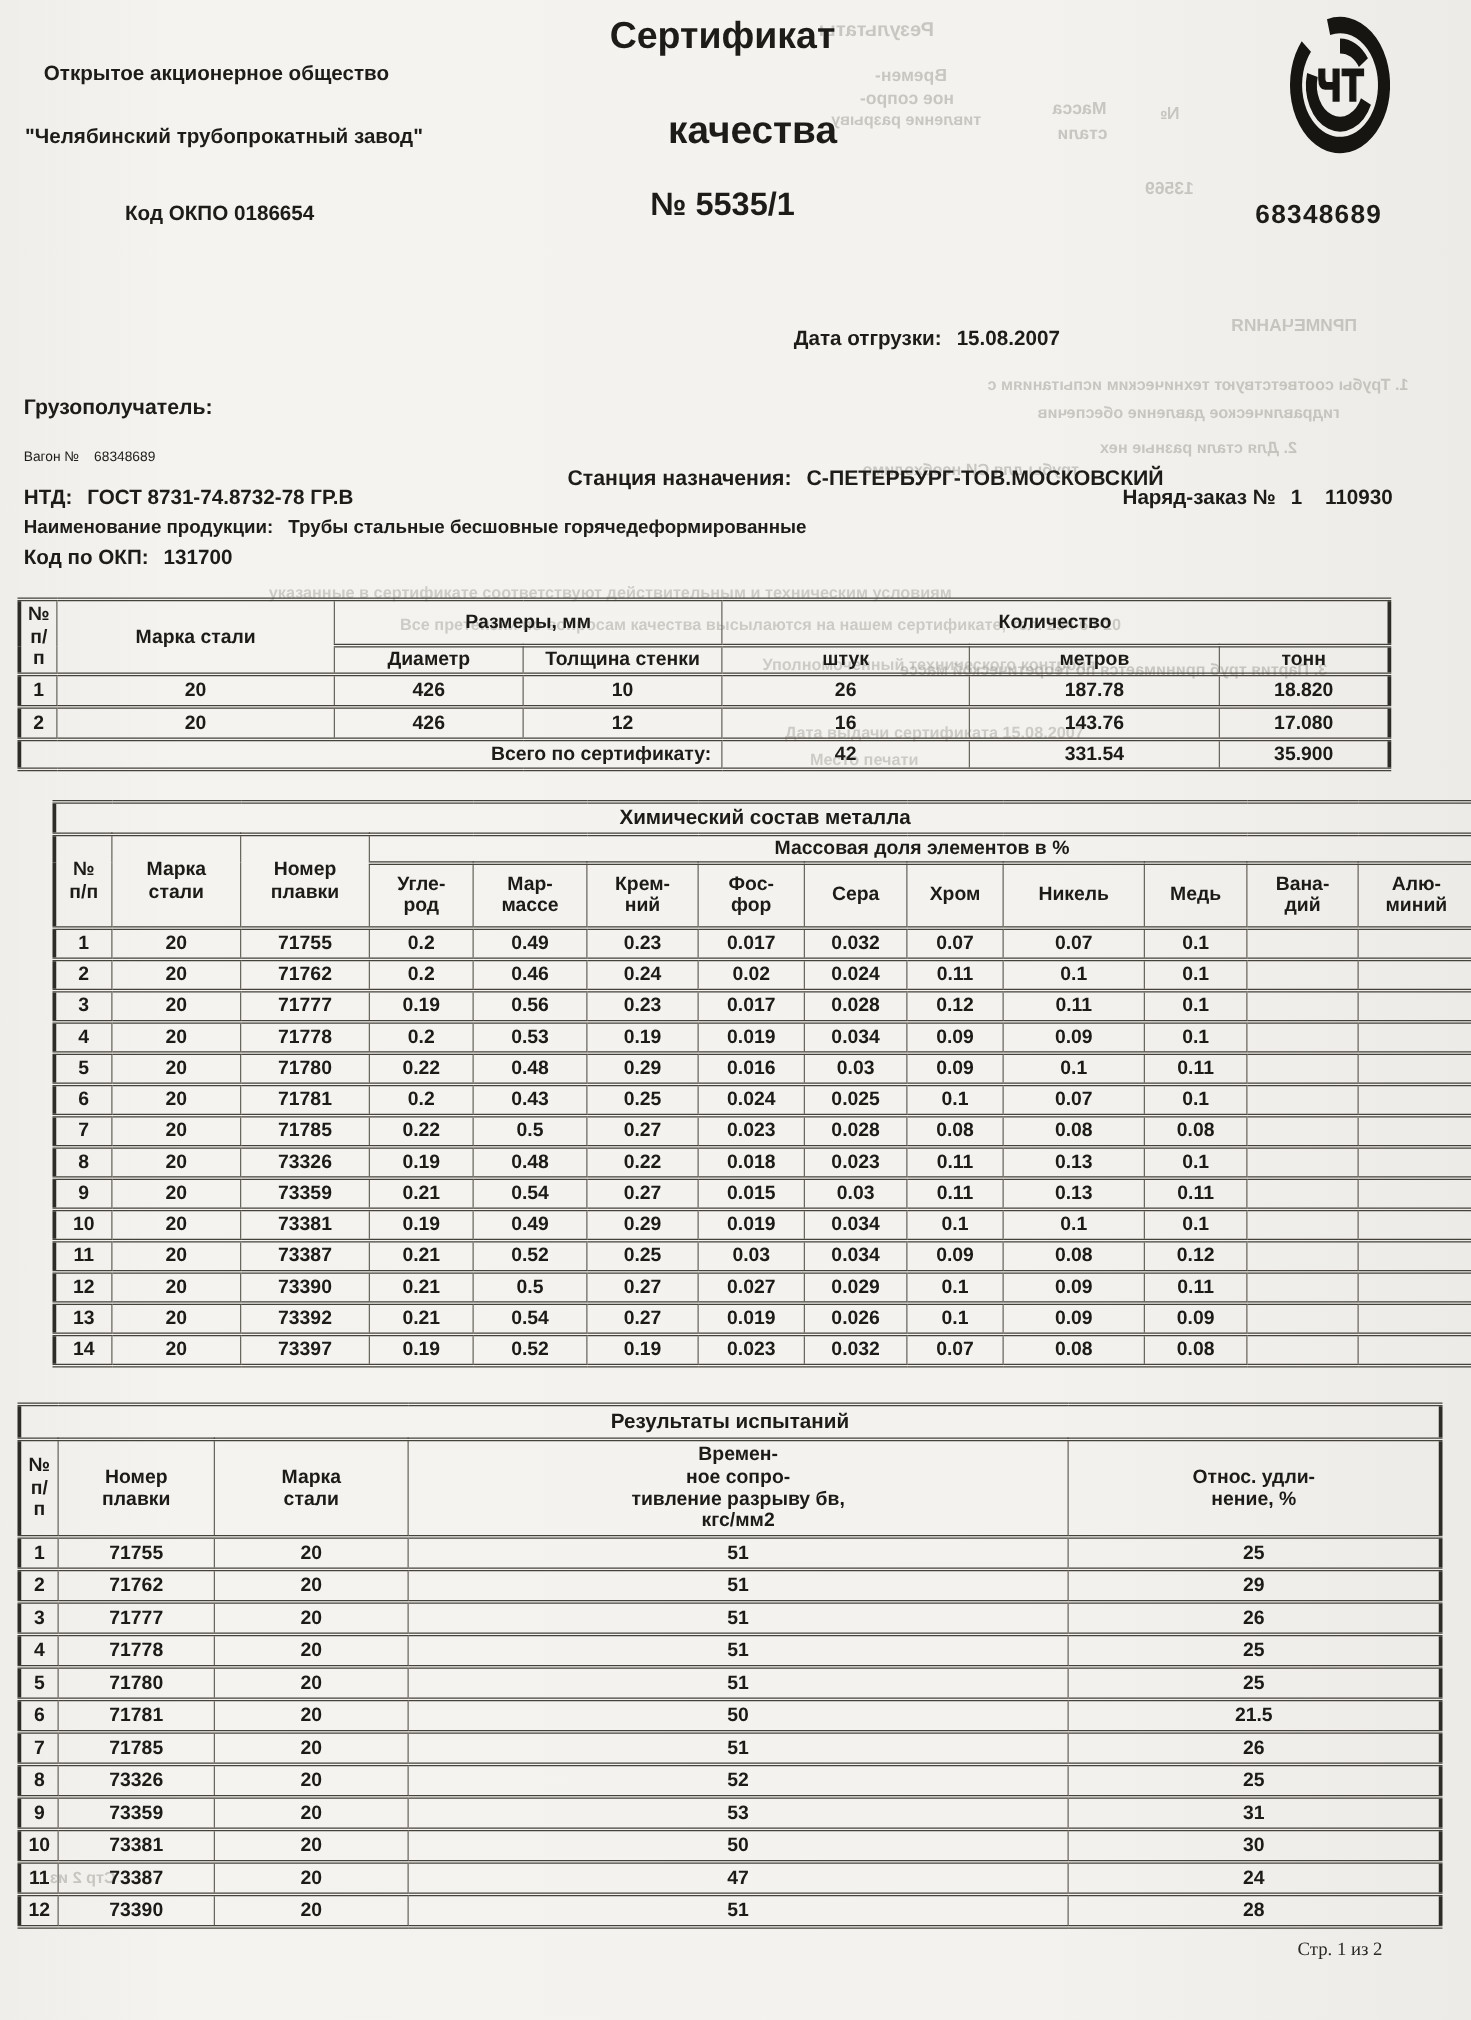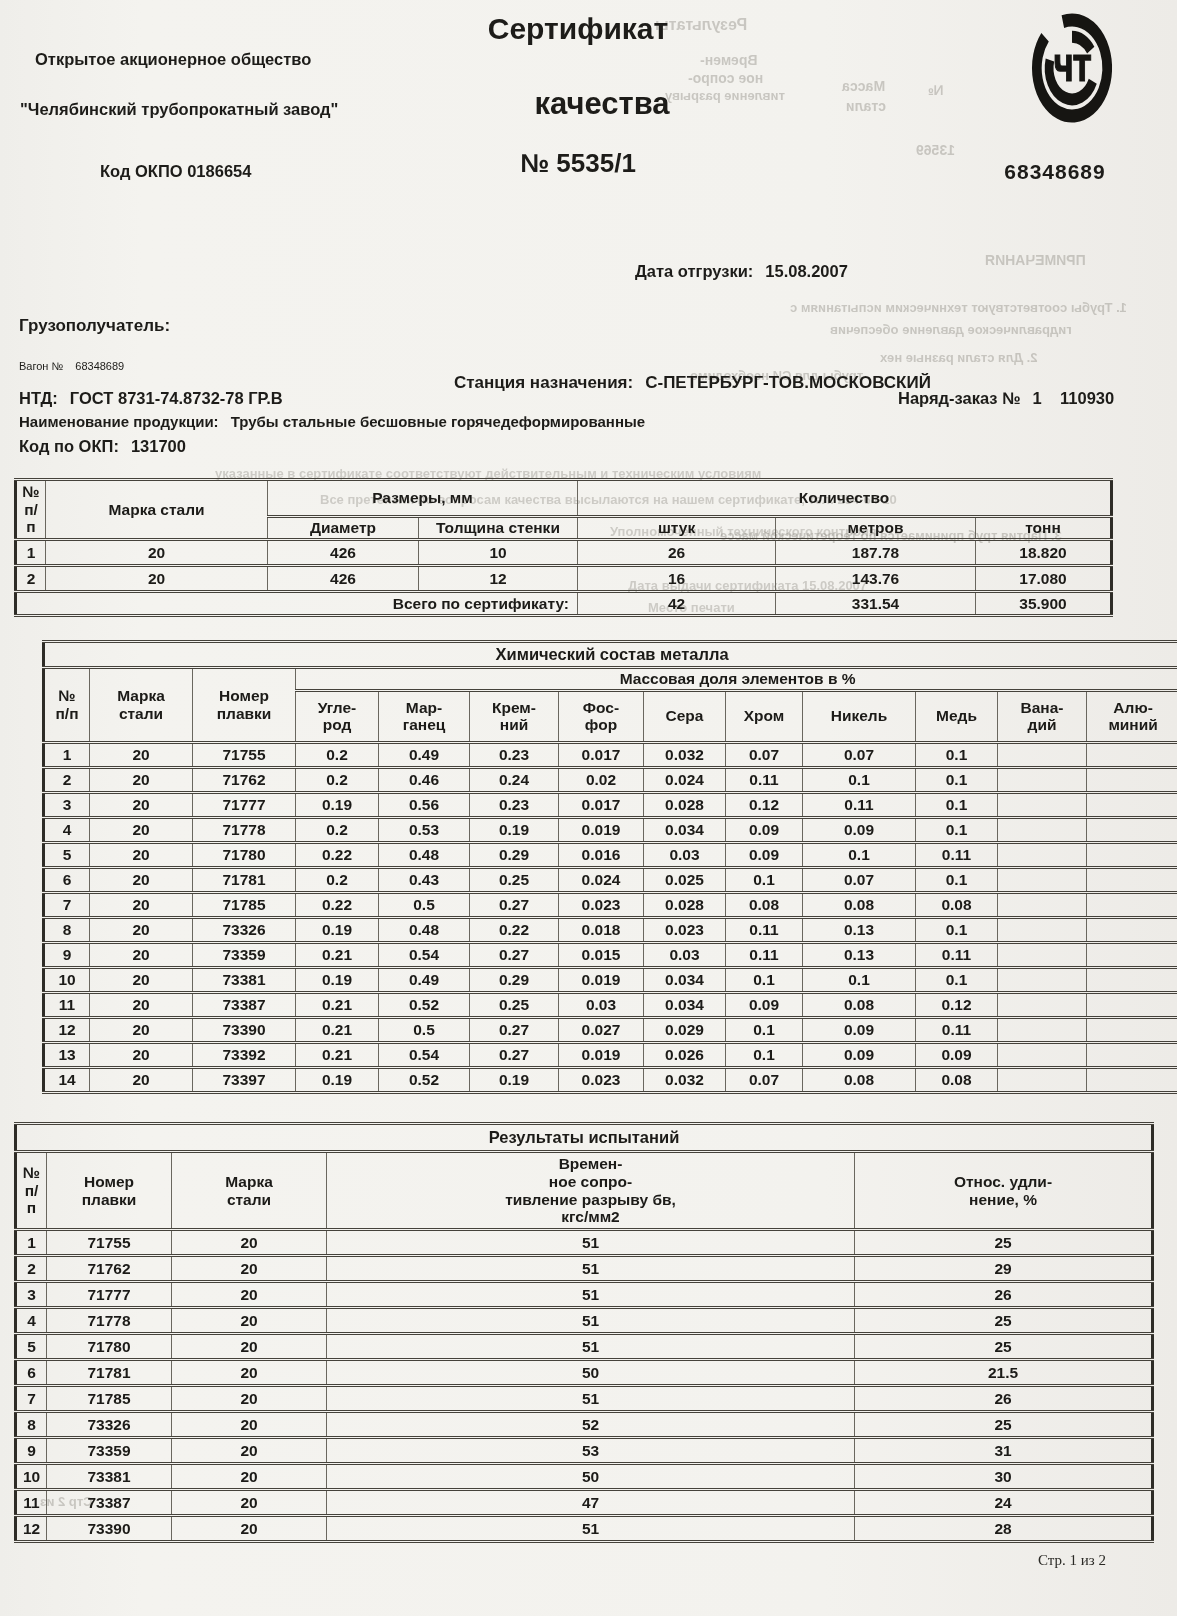--- a/index.html
+++ b/index.html
@@ -225,21 +225,21 @@
           <th rowspan="2">Марка
 стали</th>
           <th rowspan="2">Номер
 плавки</th>
           <th colspan="10">Массовая доля элементов в %</th>
         </tr>
         <tr class="elem-row">
           <th>Угле-
 род</th>
           <th>Мар-
-ганец</th>
+массе</th>
           <th>Крем-
 ний</th>
           <th>Фос-
 фор</th>
           <th>Сера</th>
           <th>Хром</th>
           <th>Никель</th>
           <th>Медь</th>
           <th>Вана-
 дий</th>

